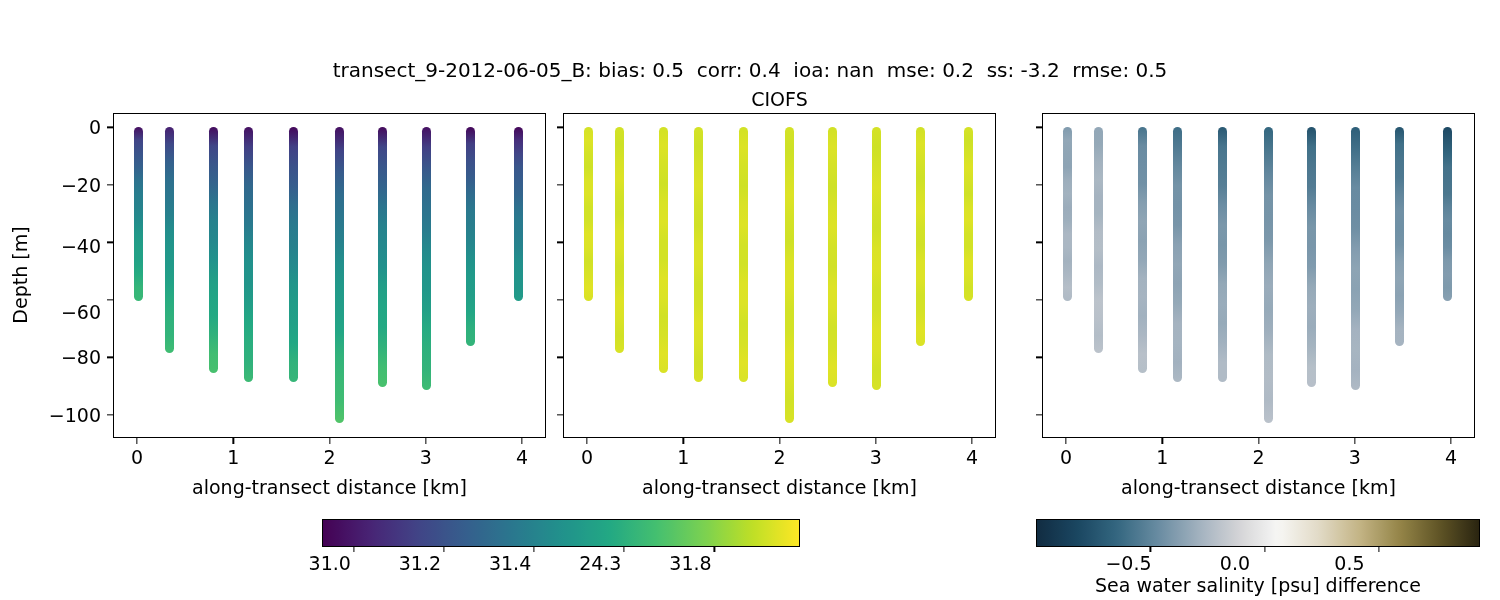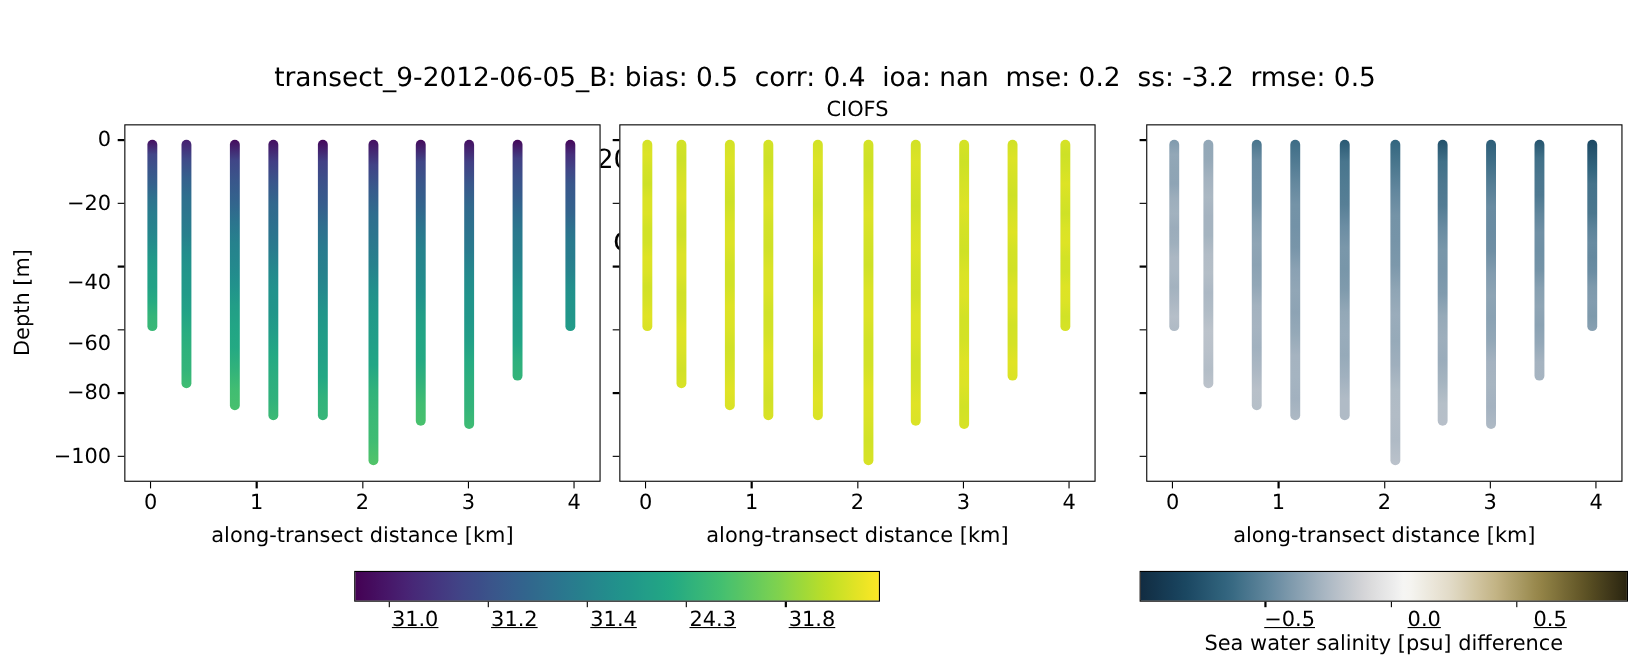--- a/index.html
+++ b/index.html
@@ -2,21 +2,21 @@
 <html><head>
 <meta charset="utf-8">
 <style>
   html,body{margin:0;padding:0;background:#ffffff;}
   body{width:1500px;height:600px;overflow:hidden;
        font-family:"DejaVu Sans","Liberation Sans",sans-serif;color:#000;}
   #root{position:relative;width:1500px;height:600px;}
 
   .suptitle{position:absolute;left:0;top:8px;width:1500px;text-align:center;
             font-size:20px;line-height:25px;white-space:pre;}
-  .suptitle div{font-size:24px;}
+  .suptitle div{font-size:20px;}
 
   .panel{position:absolute;top:113px;height:325px;box-sizing:border-box;
          border:1.3px solid #000;background:#fff;overflow:hidden;}
   .ptitle{position:absolute;top:88px;text-align:center;font-size:19px;}
 
   .cast{position:absolute;width:9px;border-radius:5px;}
 
   .ytick{position:absolute;right:0;font-size:19px;text-align:right;
          transform:translateY(-50%);white-space:nowrap;}
   .ytickmark{position:absolute;width:6px;height:1.3px;background:#000;
@@ -24,22 +24,22 @@
   .xtick{position:absolute;font-size:19px;text-align:center;
          transform:translateX(-50%);}
   .xtickmark{position:absolute;width:1.3px;height:6px;background:#000;
              transform:translateX(-50%);}
   .xlabel{position:absolute;font-size:19px;text-align:center;}
   .ylabel{position:absolute;font-size:19px;transform:rotate(-90deg);
           transform-origin:center center;white-space:nowrap;}
 
   .cbar{position:absolute;height:28px;border:1.1px solid #000;box-sizing:border-box;}
   .cblabel{position:absolute;font-size:19px;text-align:center;}
-  .cbtick{position:absolute;font-size:19px;text-align:right;
-          transform:translateX(-50%);text-decoration:underline;}
+  .cbtick{position:absolute;font-size:19px;text-align:left;
+          transform:translateX(-50%);}
   .cbtickmark{position:absolute;width:1.2px;height:5px;background:#000;
               transform:translateX(-50%);}
 </style>
 </head>
 <body>
 
 <div id="root">
 
   <div class="suptitle">
     <div>transect_9-2012-06-05_B: bias: 0.5  corr: 0.4  ioa: nan  mse: 0.2  ss: -3.2  rmse: 0.5</div>
@@ -85,21 +85,21 @@
       <div class="cast" style="left: 352.484px; top: 13.0805px; height: 218.584px; background: linear-gradient(rgb(37, 84, 110) 0%, rgb(64, 112, 136) 7.7%, rgb(74, 118, 142) 15.4%, rgb(78, 121, 145) 23.1%, rgb(97, 134, 156) 30.8%, rgb(112, 144, 165) 38.5%, rgb(111, 144, 165) 46.2%, rgb(116, 147, 167) 53.8%, rgb(135, 160, 177) 61.5%, rgb(143, 165, 181) 69.2%, rgb(139, 162, 179) 76.9%, rgb(148, 168, 184) 84.6%, rgb(165, 179, 192) 92.3%, rgb(166, 180, 193) 100%);"></div>
       <div class="cast" style="left: 399.633px; top: 13.0805px; height: 174.004px; background: linear-gradient(rgb(28, 72, 99) 0%, rgb(40, 87, 113) 7.7%, rgb(50, 101, 126) 15.4%, rgb(68, 114, 138) 23.1%, rgb(71, 116, 140) 30.8%, rgb(75, 119, 142) 38.5%, rgb(92, 131, 154) 46.2%, rgb(103, 139, 161) 53.8%, rgb(101, 137, 159) 61.5%, rgb(107, 141, 163) 69.2%, rgb(125, 153, 172) 76.9%, rgb(130, 156, 175) 84.6%, rgb(126, 154, 172) 92.3%, rgb(137, 161, 178) 100%);"></div>
     </div>
 
   <div id="axdeco">
       <div class="ytickmark" style="left: 107px; top: 127.381px;"></div>
       <div class="ytick" style="left: 13px; width: 88px; top: 127.381px;">0</div>
       <div class="ytickmark" style="left: 107px; top: 184.903px;"></div>
       <div class="ytick" style="left: 13px; width: 88px; top: 184.903px;">−20</div>
       <div class="ytickmark" style="left: 107px; top: 242.425px;"></div>
-      <div class="ytick" style="left: 13px; width: 88px; top: 257px;">−40</div>
+      <div class="ytick" style="left: 13px; width: 88px; top: 246px;">−40</div>
       <div class="ytickmark" style="left: 107px; top: 299.947px;"></div>
       <div class="ytick" style="left: 13px; width: 88px; top: 299.947px; margin-top: 12px;">−60</div>
       <div class="ytickmark" style="left: 107px; top: 357.469px;"></div>
       <div class="ytick" style="left: 13px; width: 88px; top: 357.469px;">−80</div>
       <div class="ytickmark" style="left: 107px; top: 414.991px;"></div>
       <div class="ytick" style="left: 13px; width: 88px; top: 414.991px;">−100</div>
       <div class="xtickmark" style="left: 137.056px; top: 438px;"></div>
       <div class="xtick" style="left: 137.056px; top: 446px; width: 60px; margin-left: -30px; transform: none;">0</div>
       <div class="xtickmark" style="left: 233.278px; top: 438px;"></div>
       <div class="xtick" style="left: 233.278px; top: 446px; width: 60px; margin-left: -30px; transform: none;">1</div>

